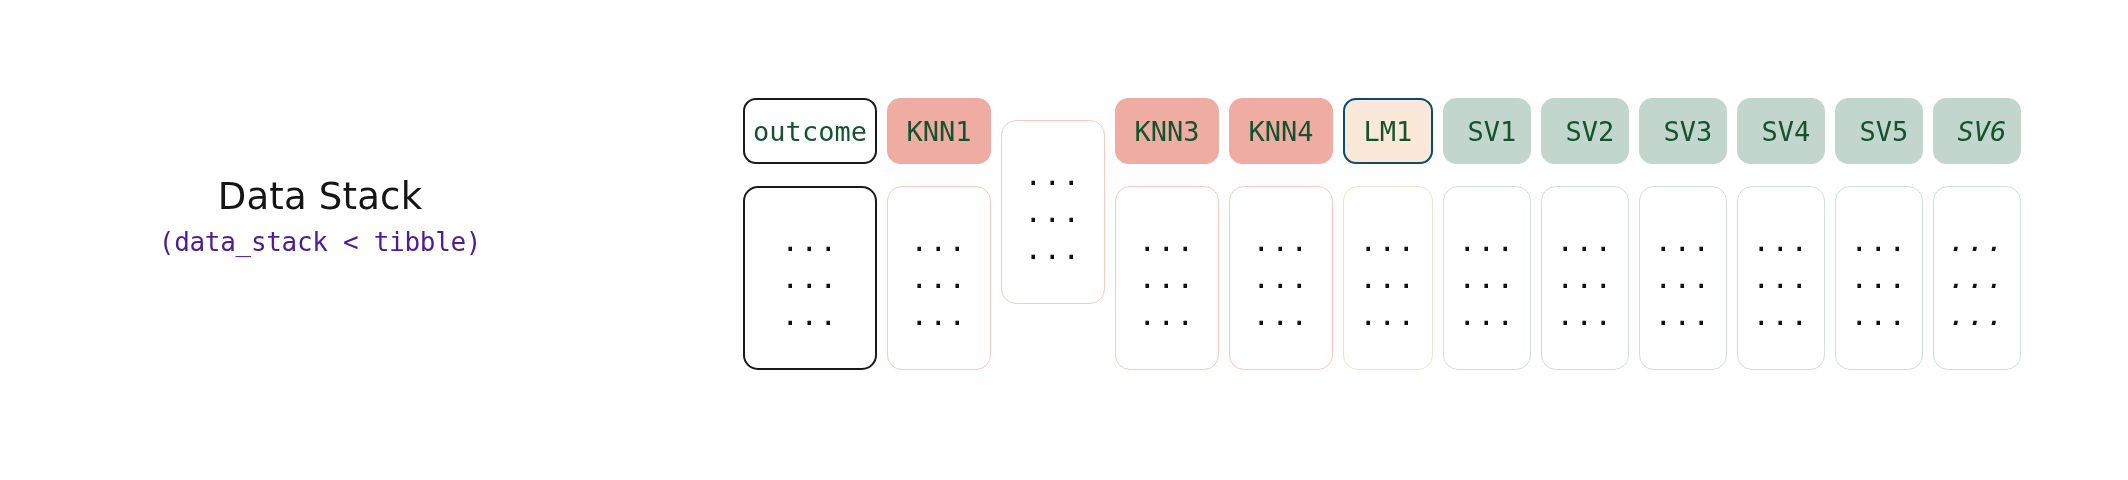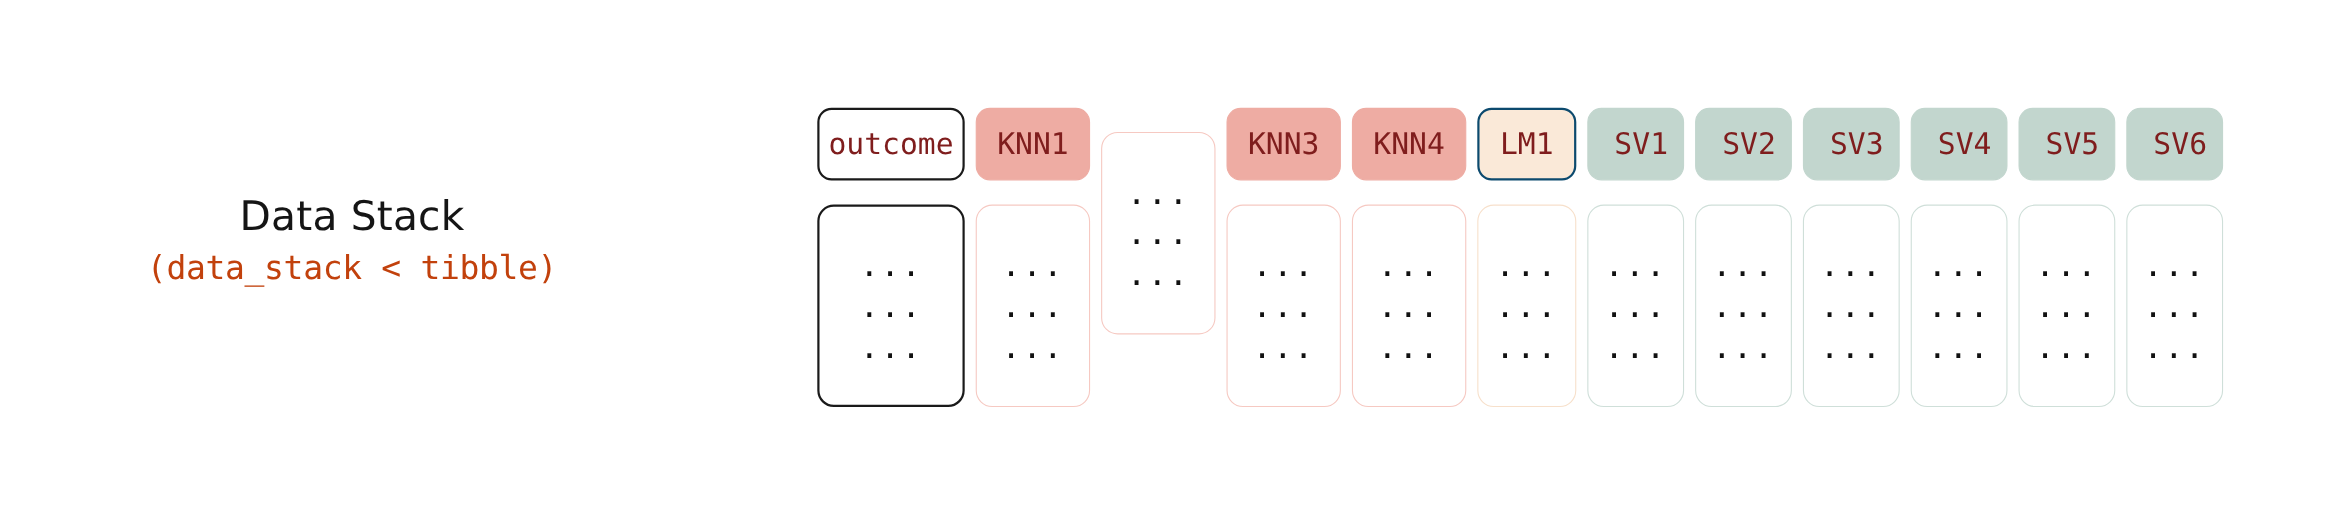--- a/index.html
+++ b/index.html
@@ -36,23 +36,23 @@
     font-size: 37px;
     font-weight: 400;
     color: #151515;
     letter-spacing: 0.2px;
     line-height: 1.12;
     white-space: nowrap;
   }
   #stack-subtitle {
     margin-top: 11px;
     font-family: "DejaVu Sans Mono", "Liberation Mono", monospace;
-    font-size: 30px;
+    font-size: 26px;
     font-weight: 400;
-    color: #c2410c;
+    color: #4c1d95;
     letter-spacing: -0.3px;
     line-height: 1.12;
     white-space: nowrap;
   }
 
   
   #columns {
     position: absolute;
     left: 743px;
     top: 98px;
@@ -72,21 +72,21 @@
   .col-header {
     height: 66px;
     border-radius: 13px;
     display: flex;
     align-items: center;
     justify-content: center;
     box-sizing: border-box;
     font-family: "DejaVu Sans Mono", "Liberation Mono", monospace;
     font-size: 27px;
     font-weight: 400;
-    color: #7f1d1d;
+    color: #14532d;
     letter-spacing: 0px;
     white-space: nowrap;
     padding: 0 14px;
   }
 
   .col-body {
     margin-top: 22px;
     height: 184px;
     border-radius: 15px;
     background: #ffffff;
@@ -239,21 +239,21 @@
         </div>
       </div>
       <div class="column sv" style="width: 88px;">
         <div class="col-header">SV5</div>
         <div class="col-body">
           <div class="ellipsis-row">...</div>
           <div class="ellipsis-row">...</div>
           <div class="ellipsis-row">...</div>
         </div>
       </div>
-      <div class="column sv" style="width: 88px;">
+      <div class="column sv" style="width: 88px; font-style: italic;">
         <div class="col-header">SV6</div>
         <div class="col-body">
           <div class="ellipsis-row">...</div>
           <div class="ellipsis-row">...</div>
           <div class="ellipsis-row">...</div>
         </div>
       </div>
     </div>
 
 </div>

